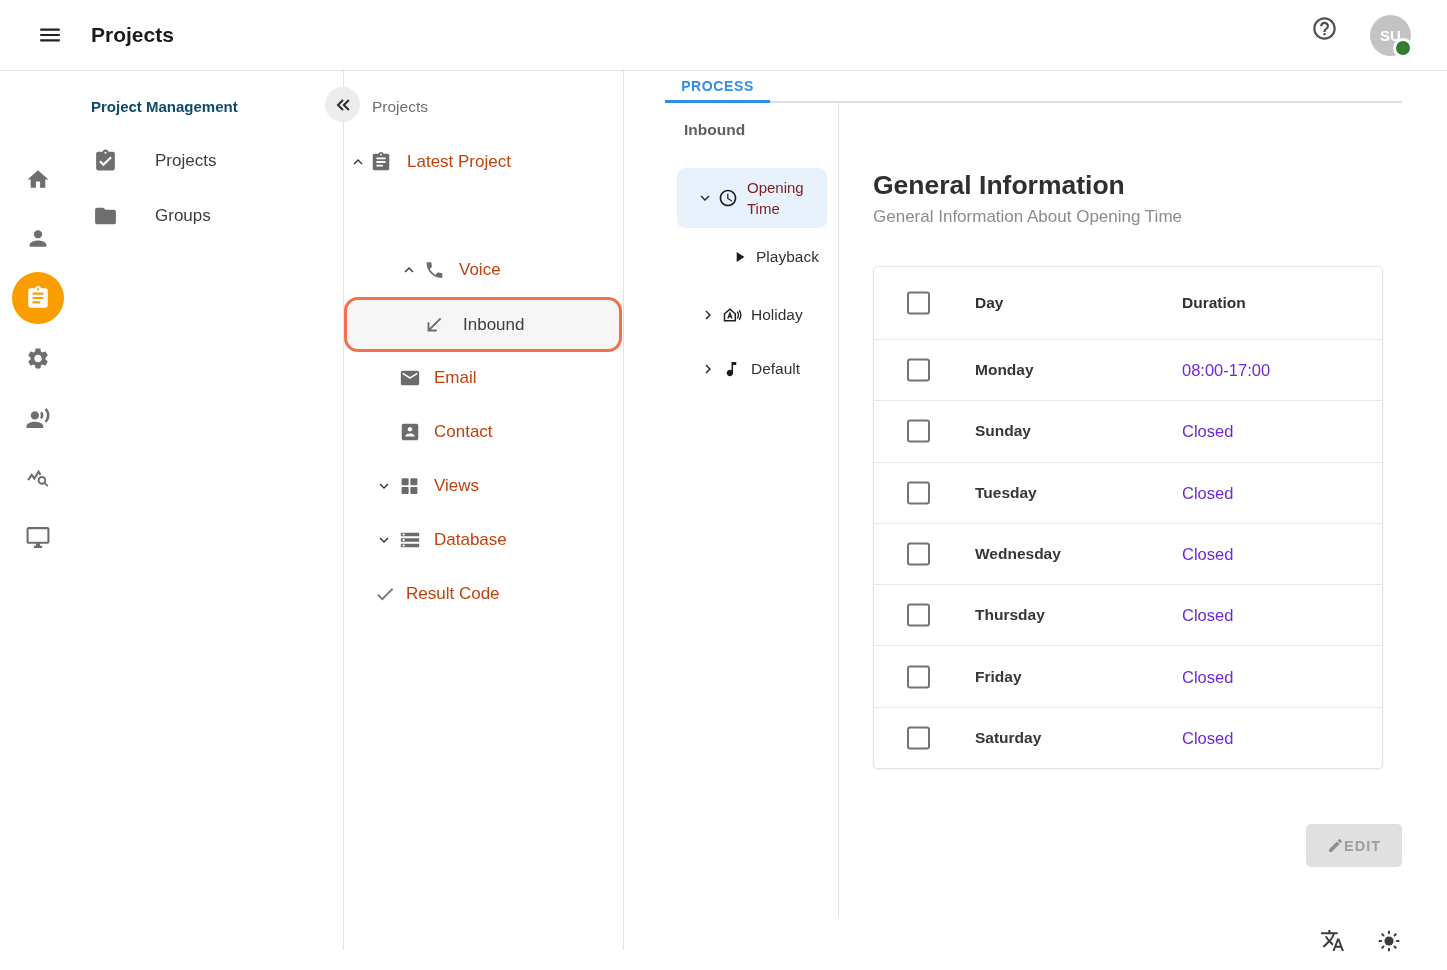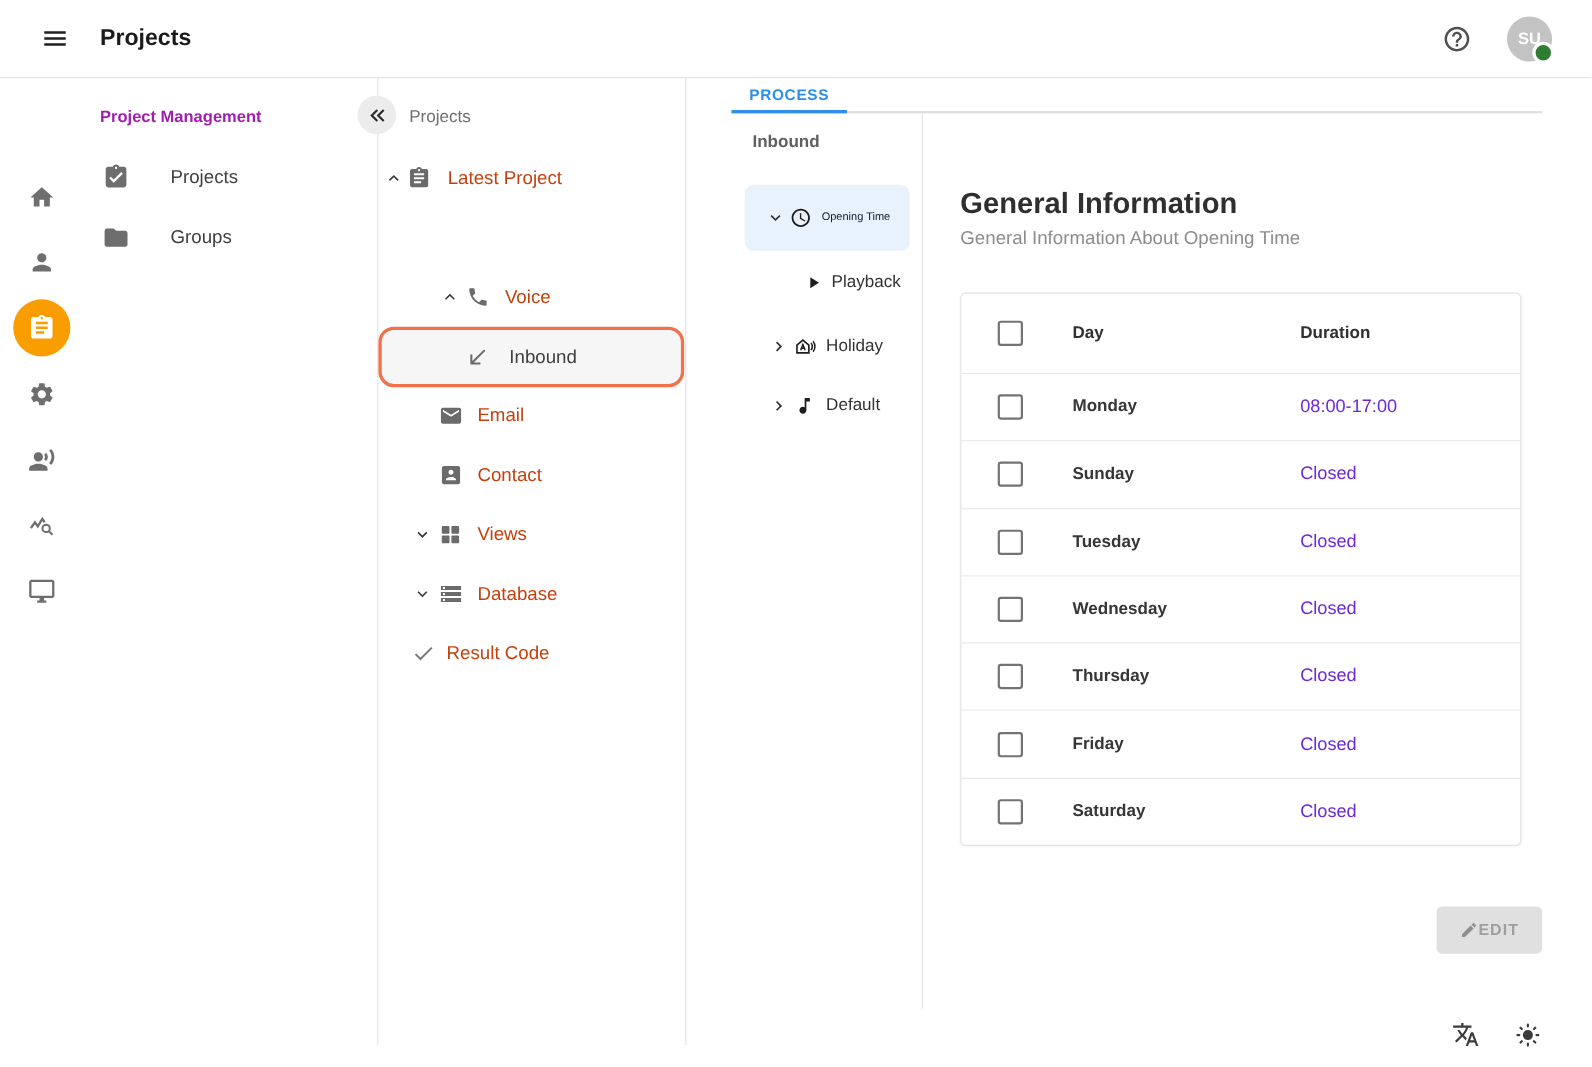--- a/index.html
+++ b/index.html
@@ -5,36 +5,36 @@
   html,body{margin:0;padding:0;background:#fff;}
   .app{position:relative;width:1447px;height:970px;background:#fff;overflow:hidden;
        font-family:"Liberation Sans",sans-serif;color:#333;}
   svg{display:block;}
 
   
   .topbar{position:absolute;top:0;left:0;width:100%;height:71px;background:#fff;
           border-bottom:1px solid #e2e2e2;display:flex;align-items:center;z-index:6;box-sizing:border-box;}
   .menu-btn{margin-left:37px;color:#202020;cursor:pointer;}
   .topbar-title{margin-left:28px;font-size:21px;font-weight:700;color:#1b1b1b;}
-  .topbar-right{margin-left:auto;display:flex;align-items:center;gap:32px;padding-right:36px;}
+  .topbar-right{margin-left:auto;display:flex;align-items:flex-start;gap:32px;padding-right:36px;}
   .help-btn{color:#505050;cursor:pointer;}
   .avatar{width:41px;height:41px;border-radius:50%;background:#c3c3c3;color:#fff;display:flex;
           align-items:center;justify-content:center;font-size:15px;font-weight:600;position:relative;cursor:pointer;}
   .presence{position:absolute;right:-2px;bottom:-2px;width:14px;height:14px;border-radius:50%;
             background:#2e7d32;border:3px solid #fff;}
 
   
   .rail{position:absolute;left:0;top:71px;width:75px;bottom:0;}
   .ric{position:absolute;left:50%;transform:translateX(-50%);color:#6e6e6e;cursor:pointer;}
   .active-circle{width:52px;height:52px;border-radius:50%;background:#FA9D00;display:flex;
                  align-items:center;justify-content:center;color:#fff;}
 
   
   .nav-col{position:absolute;left:75px;top:71px;width:268px;bottom:20px;border-right:1px solid #e2e2e2;}
-  .nav-header{position:absolute;left:16px;top:27px;font-size:15px;font-weight:600;color:#a21caf;}
+  .nav-header{position:absolute;left:16px;top:27px;font-size:15px;font-weight:600;color:#0c4a6e;}
   .nav-item{position:absolute;left:0;right:0;height:42px;cursor:pointer;}
   .nav-item .nicon{position:absolute;left:92px;top:50%;transform:translateY(-50%);color:#6e6e6e;}
   .nav-item .nicon{left:18px;}
   .nav-item .nlabel{position:absolute;left:80px;top:50%;transform:translateY(-50%);font-size:17px;color:#3d3d3d;}
 
   
   .tree-col{position:absolute;left:343px;top:71px;width:280px;bottom:20px;border-right:1px solid #e2e2e2;}
   .collapse-btn{position:absolute;left:-18px;top:16px;width:35px;height:35px;border-radius:50%;background:#ececec;
                 display:flex;align-items:center;justify-content:center;color:#2d2d2d;z-index:3;cursor:pointer;}
   .tree-header{position:absolute;left:29px;top:27px;font-size:15.5px;color:#6f6f6f;}
@@ -52,21 +52,21 @@
   .tab{position:absolute;left:42px;top:0;width:105px;height:30px;display:flex;align-items:center;justify-content:center;
        font-size:14px;font-weight:600;letter-spacing:0.6px;color:#2E8EE8;cursor:pointer;}
   .tabline{position:absolute;left:665px;top:101px;width:737px;height:2px;background:#dedede;z-index:1;}
   .tabline-active{position:absolute;left:665px;top:100px;width:105px;height:3px;background:#2E8EE8;z-index:2;}
   .proc-divider{position:absolute;left:838px;top:103px;width:1px;height:814px;background:#e0e0e0;}
   .proc-root{position:absolute;left:61px;top:50px;font-size:15.5px;font-weight:600;color:#5f5f5f;}
   .proc-sel{position:absolute;left:54px;top:97px;width:150px;height:60px;background:#E8F2FC;border-radius:8px;
             display:flex;align-items:center;padding-left:19px;box-sizing:border-box;cursor:pointer;}
   .proc-sel .pchev{color:#2d2d2d;flex:none;}
   .proc-sel .picon{margin-left:4px;color:#1e1e1e;flex:none;}
-  .proc-sel .plabel{margin-left:9px;font-size:10px;color:#0f172a;width:74px;line-height:1.4;}
+  .proc-sel .plabel{margin-left:9px;font-size:15px;color:#7f1d1d;width:74px;line-height:1.4;}
   .proc-row{position:absolute;left:0;width:215px;height:32px;cursor:pointer;}
   .proc-row .pchev{position:absolute;top:50%;transform:translateY(-50%);color:#2d2d2d;}
   .proc-row .picon{position:absolute;top:50%;transform:translateY(-50%);color:#1e1e1e;}
   .proc-row .plabel{position:absolute;top:50%;transform:translateY(-50%);font-size:15.5px;color:#323232;white-space:nowrap;}
 
   
   .main{position:absolute;left:838px;top:103px;right:0;bottom:0;}
   .main-title{position:absolute;left:35px;top:67px;font-size:26.5px;font-weight:600;color:#2f2f2f;}
   .main-subtitle{position:absolute;left:35px;top:104px;font-size:17px;color:#8c8c8c;}
   .card{position:absolute;left:35px;top:163px;width:510px;height:503px;background:#fff;border:1px solid #e3e3e3;

